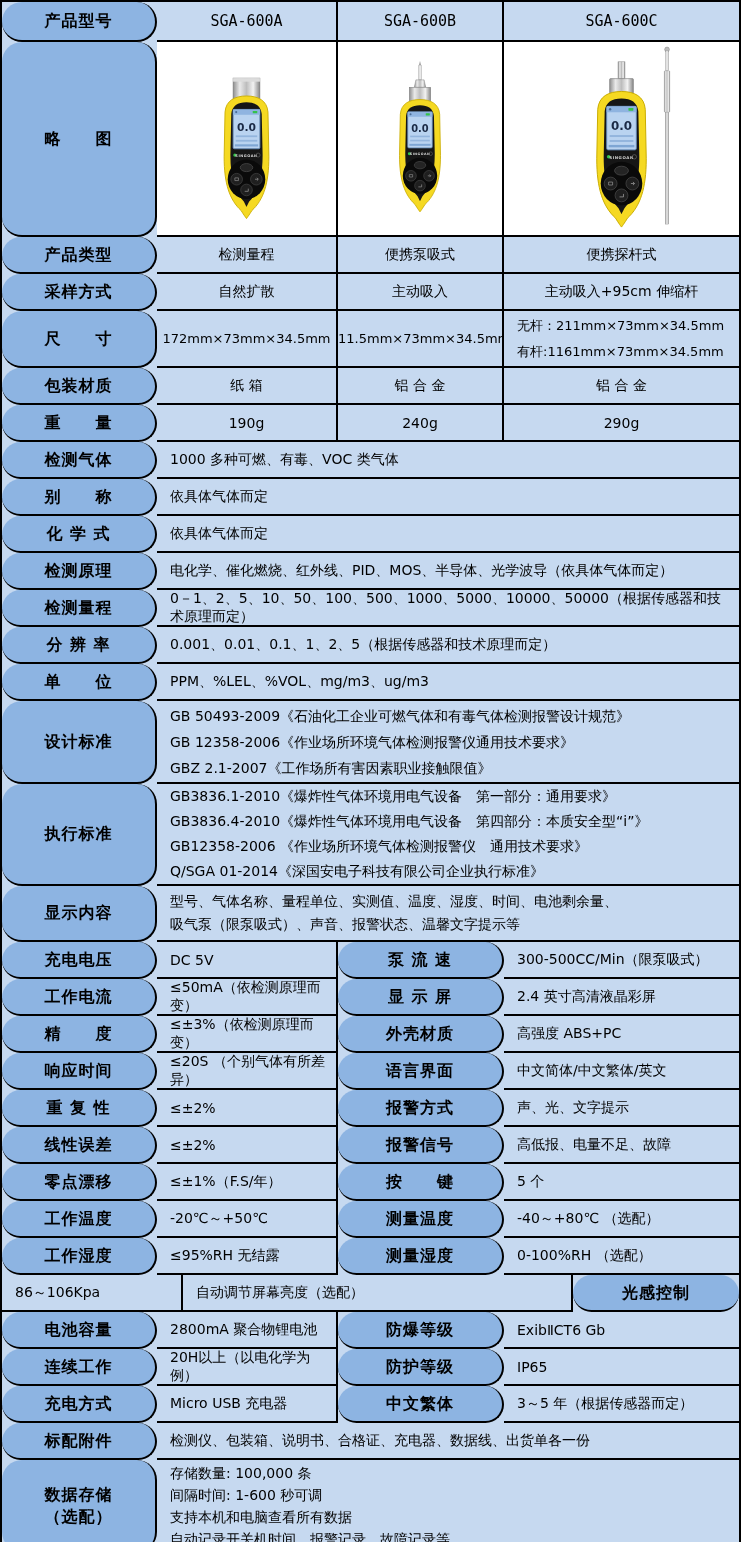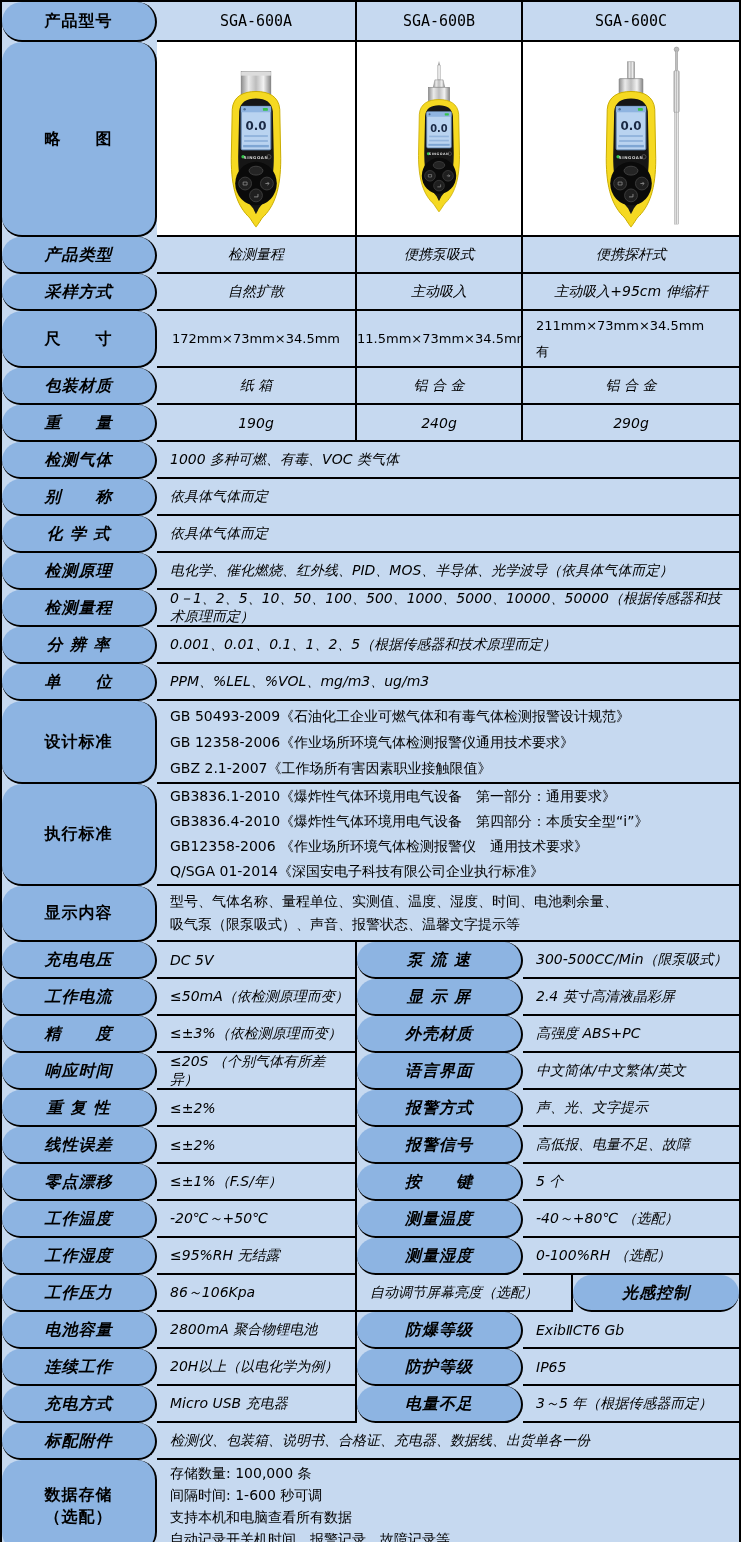--- a/index.html
+++ b/index.html
@@ -7,29 +7,29 @@
   .tbl{width:741px;border:2px solid #000;box-sizing:border-box;background:#c6d9f0;}
   .row{display:flex;width:100%;}
   .cell{box-sizing:border-box;border-right:2px solid #000;border-bottom:2px solid #000;
         display:flex;align-items:center;justify-content:center;overflow:hidden;}
   .cell:last-child{border-right:none;}
   .row:last-child .cell{border-bottom:none;}
   .lbl{background:#8db4e2;font-weight:bold;font-size:16px;letter-spacing:1px;text-align:center;line-height:1.6;border-radius:20px;}
   .val{background:#c6d9f0;font-size:14px;text-align:center;}
   .left{justify-content:flex-start;text-align:left;padding-left:13px;padding-right:6px;}
   .cl{width:155px;}
-  .ca{width:200px;}
+  .ca{width:181px;}
   .cb{width:166px;}
   .cc{flex:1;}
   .cfull{flex:1;}
   .imgcell{background:#ffffff;padding:0;}
   .mono{font-family:"DejaVu Sans Mono","Liberation Mono",monospace;font-size:15px;}
   .r40{height:40px;}
   .r195{height:195px;}
-  .r37{height:37px;font-style:italic;}
+  .r37{height:37px;}
   .r57{height:57px;}
   .r83{height:83px;}
   .r102{height:102px;}
   .r48{height:56px;}
   .r92{height:92px;}
   .lines{display:flex;flex-direction:column;justify-content:center;}
   .lines div{line-height:26px;}
   .r102 .lines div{line-height:25px;}
   .r48 .lines div{line-height:23px;}
   .r92 .lines div{line-height:22px;}
@@ -302,41 +302,40 @@
     <div class="cell lbl cb">测量温度</div>
     <div class="cell val cc left">-40～+80℃ （选配）</div>
   </div>
   <div class="row r37">
     <div class="cell lbl cl">工作湿度</div>
     <div class="cell val ca left">≤95%RH 无结露</div>
     <div class="cell lbl cb">测量湿度</div>
     <div class="cell val cc left">0-100%RH （选配）</div>
   </div>
   <div class="row r37">
-    <div class="cell lbl cl">工作压力</div>
     <div class="cell val ca left">86～106Kpa</div>
     <div class="cell val cc left">自动调节屏幕亮度（选配）</div>
     <div class="cell lbl cb">光感控制</div>
   </div>
   <div class="row r37">
     <div class="cell lbl cl">电池容量</div>
     <div class="cell val ca left">2800mA 聚合物锂电池</div>
     <div class="cell lbl cb">防爆等级</div>
     <div class="cell val cc left">ExibⅡCT6 Gb</div>
   </div>
   <div class="row r37">
     <div class="cell lbl cl">连续工作</div>
     <div class="cell val ca left">20H以上（以电化学为例）</div>
     <div class="cell lbl cb">防护等级</div>
     <div class="cell val cc left">IP65</div>
   </div>
   <div class="row r37">
     <div class="cell lbl cl">充电方式</div>
     <div class="cell val ca left">Micro USB 充电器</div>
-    <div class="cell lbl cb">电量不足</div>
+    <div class="cell lbl cb">中文繁体</div>
     <div class="cell val cc left">3～5 年（根据传感器而定）</div>
   </div>
 
   <div class="row r37">
     <div class="cell lbl cl">标配附件</div>
     <div class="cell val cfull left">检测仪、包装箱、说明书、合格证、充电器、数据线、出货单各一份</div>
   </div>
 
   <div class="row r92">
     <div class="cell lbl cl">

